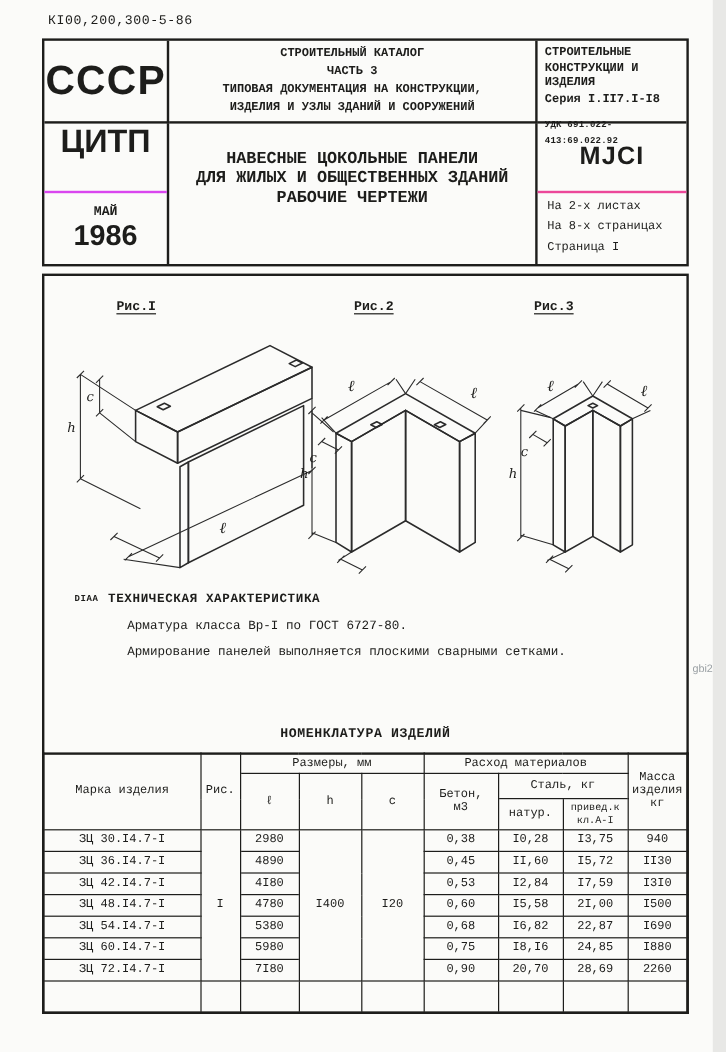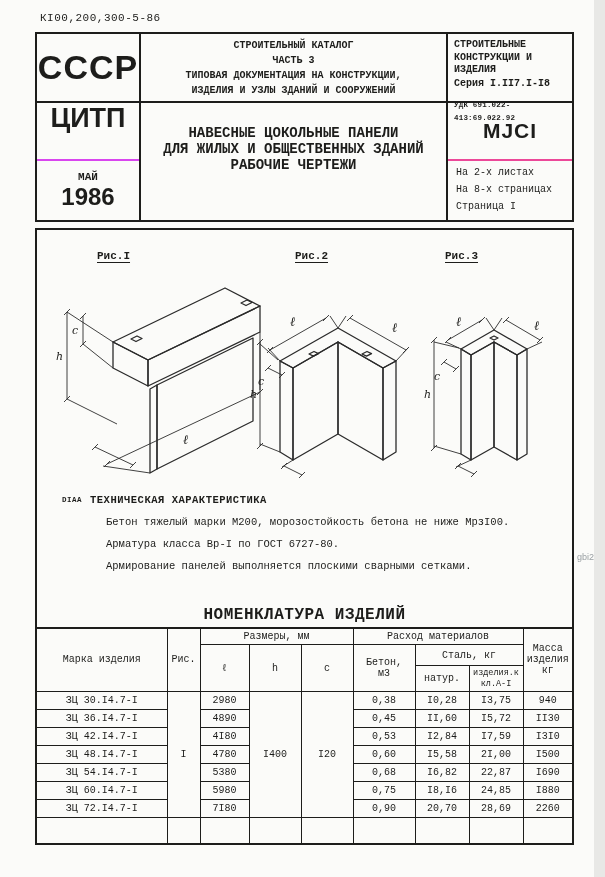--- a/index.html
+++ b/index.html
@@ -41,21 +41,21 @@
   .oline{stroke:#2b2b2b;stroke-width:1.3;fill:none;stroke-linejoin:round;}
   .dline{stroke:#2b2b2b;stroke-width:0.9;fill:none;}
   .dimtxt{font-family:"DejaVu Serif",serif;font-style:italic;font-size:11px;fill:#1d1d1b;}
   .dimtxt-l{font-size:13px;}
   
   .tech{left:25px;top:262px;width:500px;font-size:10.5px;line-height:17px;}
   .tech-head{font-weight:bold;letter-spacing:0.5px;}
   .tech-prefix{font-size:7.5px;margin-right:8px;vertical-align:1px;}
   .tech-line{margin-left:44px;margin-top:5px;}
   
-  .nom-title{top:376px;width:100%;text-align:center;font-size:16px;font-weight:bold;letter-spacing:0.5px;}
+  .nom-title{top:376px;width:100%;text-align:center;font-size:11px;font-weight:bold;letter-spacing:0.5px;}
   table.nom{position:absolute;left:-2px;bottom:-2px;width:539px;border-collapse:collapse;table-layout:fixed;
             font-size:10px;box-sizing:border-box;}
   table.nom th,table.nom td{border:1px solid #1d1d1b;padding:0;text-align:center;font-weight:normal;vertical-align:middle;}
   table.nom{border:2px solid #1d1d1b;}
   table.nom thead th{line-height:11px;}
   tr.hr1{height:17px;} tr.hr2{height:21px;} tr.hr3{height:26px;}
   tr.br{height:18px;padding-left:8px;}
   tr.spacer td{height:25px;border-top:none;}
   tbody td{border-top:none;border-bottom:none;}
   td.markcol{text-align:left;padding-left:11px;}
@@ -182,21 +182,20 @@
       <text class="dimtxt dimtxt-l" x="34" y="46">ℓ</text>
       <text class="dimtxt dimtxt-l" x="112" y="50">ℓ</text>
       <text class="dimtxt" x="2" y="118">h</text>
       <text class="dimtxt" x="12" y="100">c</text>
     </svg>
 
     <div class="abs tech">
       <div class="tech-head">
         <span class="tech-prefix">DIAA</span><span>ТЕХНИЧЕСКАЯ ХАРАКТЕРИСТИКА</span>
       </div>
-      <div class="tech-line">Бетон тяжелый марки М200, морозостойкость бетона не ниже МрзI00.</div>
       <div class="tech-line">Арматура класса Вр-I по ГОСТ 6727-80.</div>
       <div class="tech-line">Армирование панелей выполняется плоскими сварными сетками.</div>
     </div>
 
     <div class="abs nom-title">НОМЕНКЛАТУРА ИЗДЕЛИЙ</div>
 
     <table class="nom">
       <colgroup>
         <col style="width:131px">
           <col style="width:33px">
@@ -221,21 +220,21 @@
         <tr class="hr2">
           <th rowspan="2" class="dimth">ℓ</th>
           <th rowspan="2">h</th>
           <th rowspan="2">с</th>
           <th rowspan="2" class="preline">Бетон,
 м3</th>
           <th colspan="2">Сталь, кг</th>
         </tr>
         <tr class="hr3">
           <th>натур.</th>
-          <th class="preline small-h">изделия.к
+          <th class="preline small-h">привед.к
 кл.А-I</th>
         </tr>
       </thead>
       <tbody>
         <tr class="br">
           <td class="markcol">ЗЦ 30.I4.7-I</td>
           <td rowspan="7">I</td>
           <td>2980</td>
           <td rowspan="7">I400</td>
           <td rowspan="7">I20</td>

